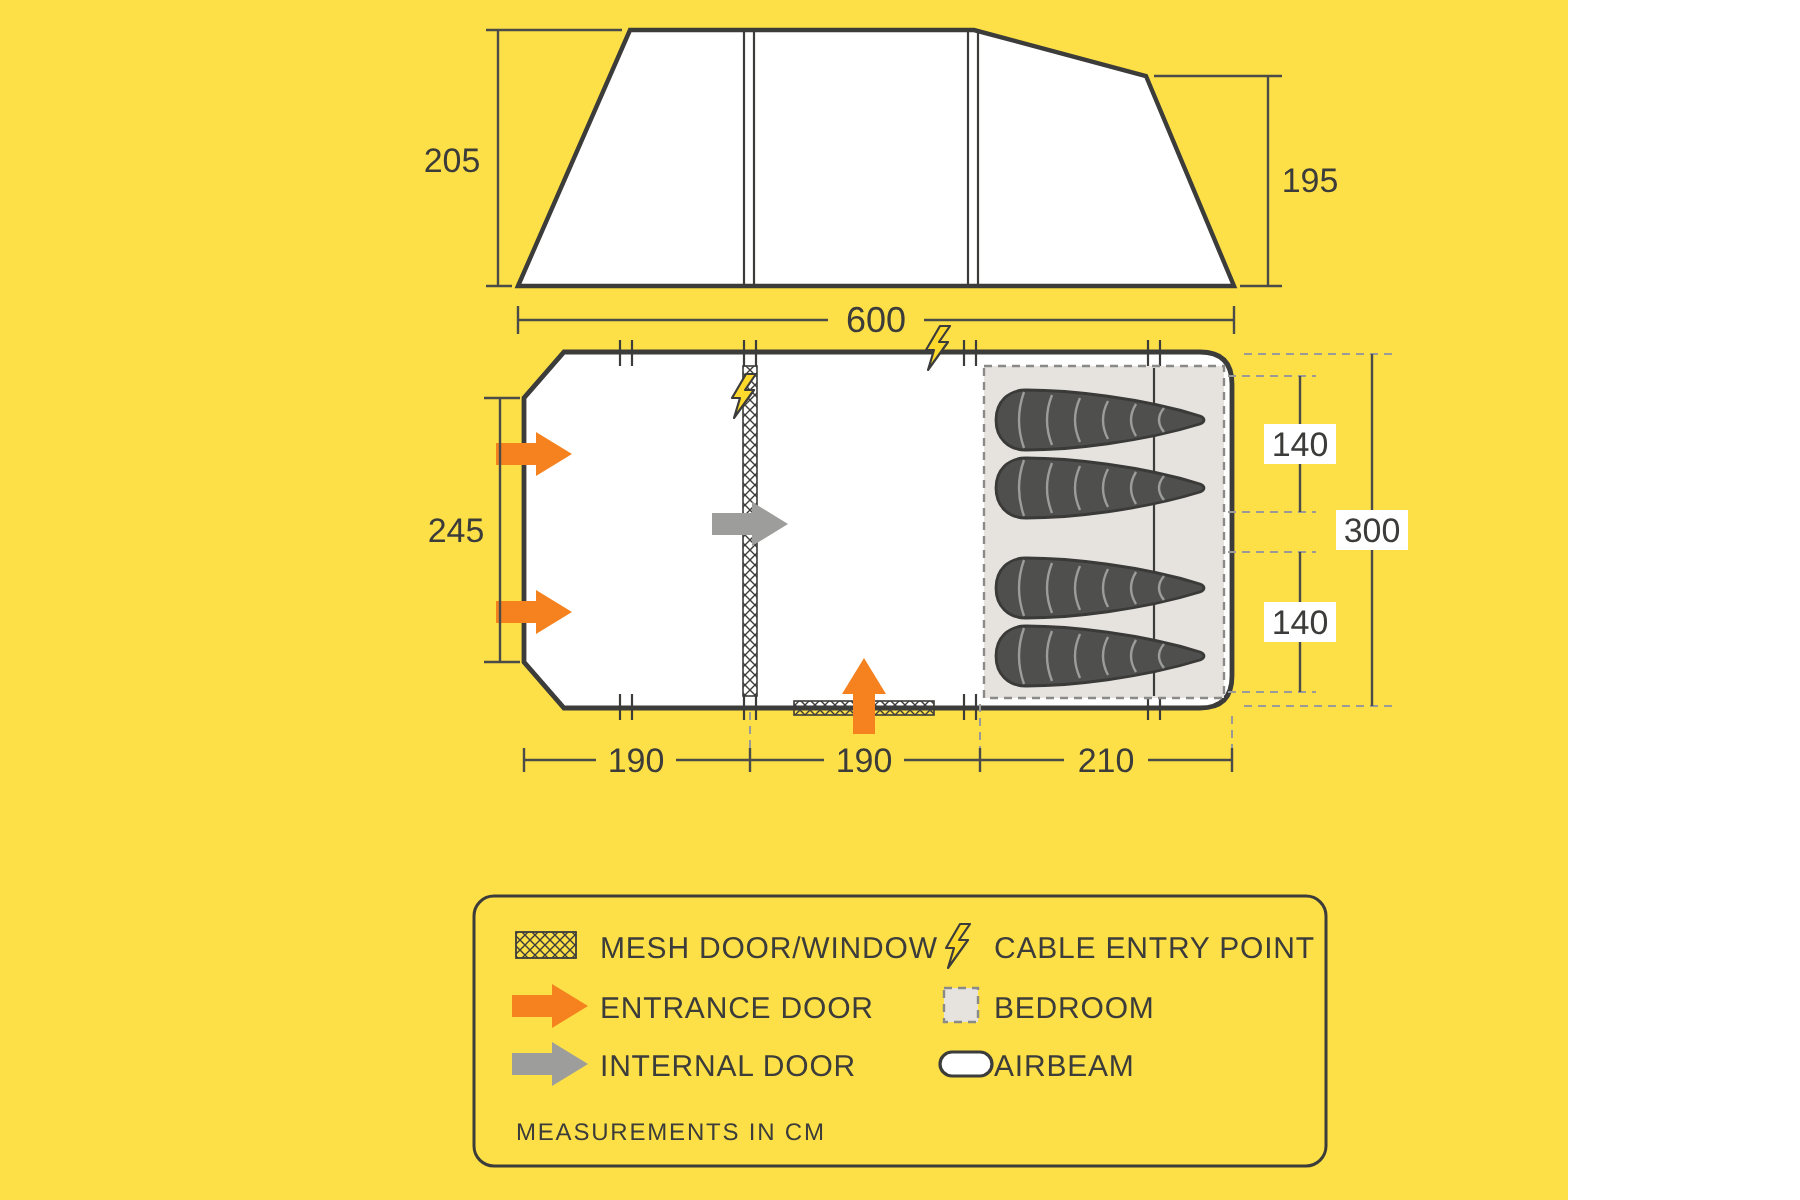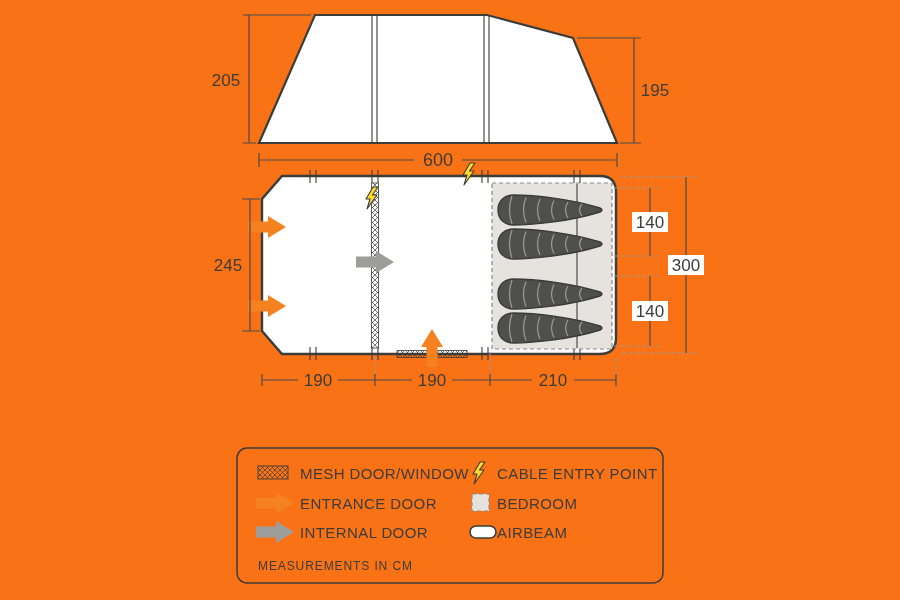--- a/index.html
+++ b/index.html
@@ -1,17 +1,17 @@
 <!DOCTYPE html>
 <html><head>
 <meta charset="utf-8">
 <title>Diagram</title>
 <style>
   html,body{margin:0;padding:0;background:#ffffff;}
-  .canvas{position:relative;width:900px;height:600px;background:#f97316;
+  .canvas{position:relative;width:784px;height:600px;background:#fde047;
           font-family:"Liberation Sans",sans-serif;overflow:hidden;}
   svg text{font-family:"Liberation Sans",sans-serif;}
   .dim-label{font-size:17px;fill:#3c3c3b;}
   .dim-label-big{font-size:18px;fill:#3c3c3b;}
   .legend-label{font-size:15px;fill:#3c3c3b;letter-spacing:0.4px;}
   .note-label{font-size:12px;fill:#3c3c3b;letter-spacing:0.9px;}
   .outline{stroke:#3c3c3b;fill:#ffffff;}
   .thinline{stroke:#3c3c3b;stroke-width:1.1;fill:none;}
   .dimline{stroke:#4b4b4a;stroke-width:1.2;fill:none;}
   .ext-dash{stroke:#9a9a99;stroke-width:1;stroke-dasharray:4 3;fill:none;}

